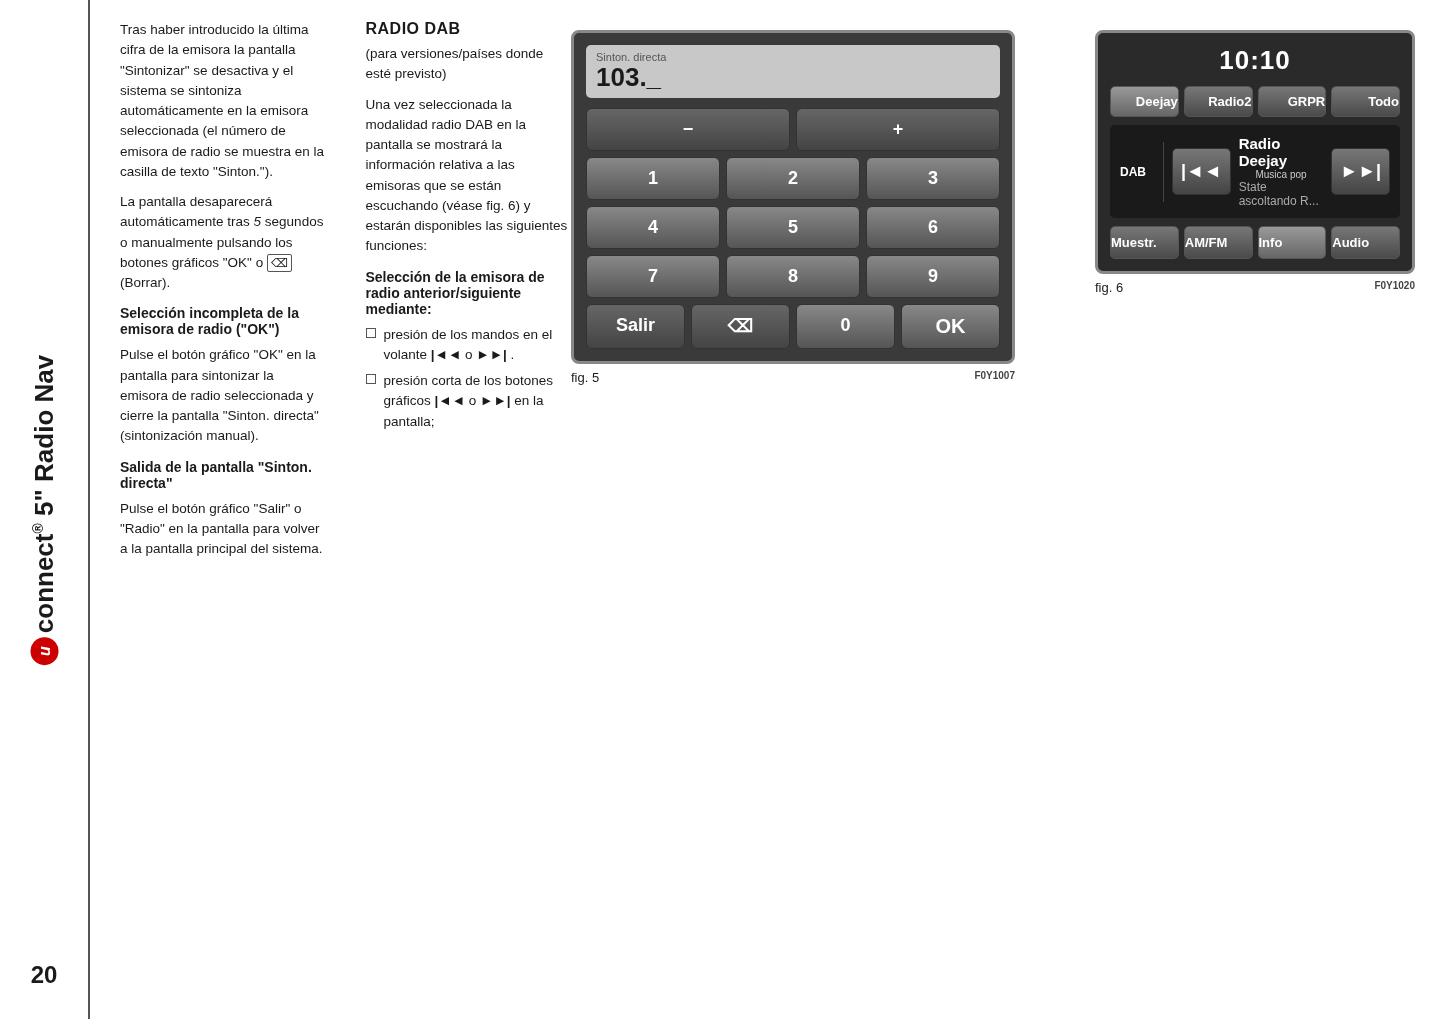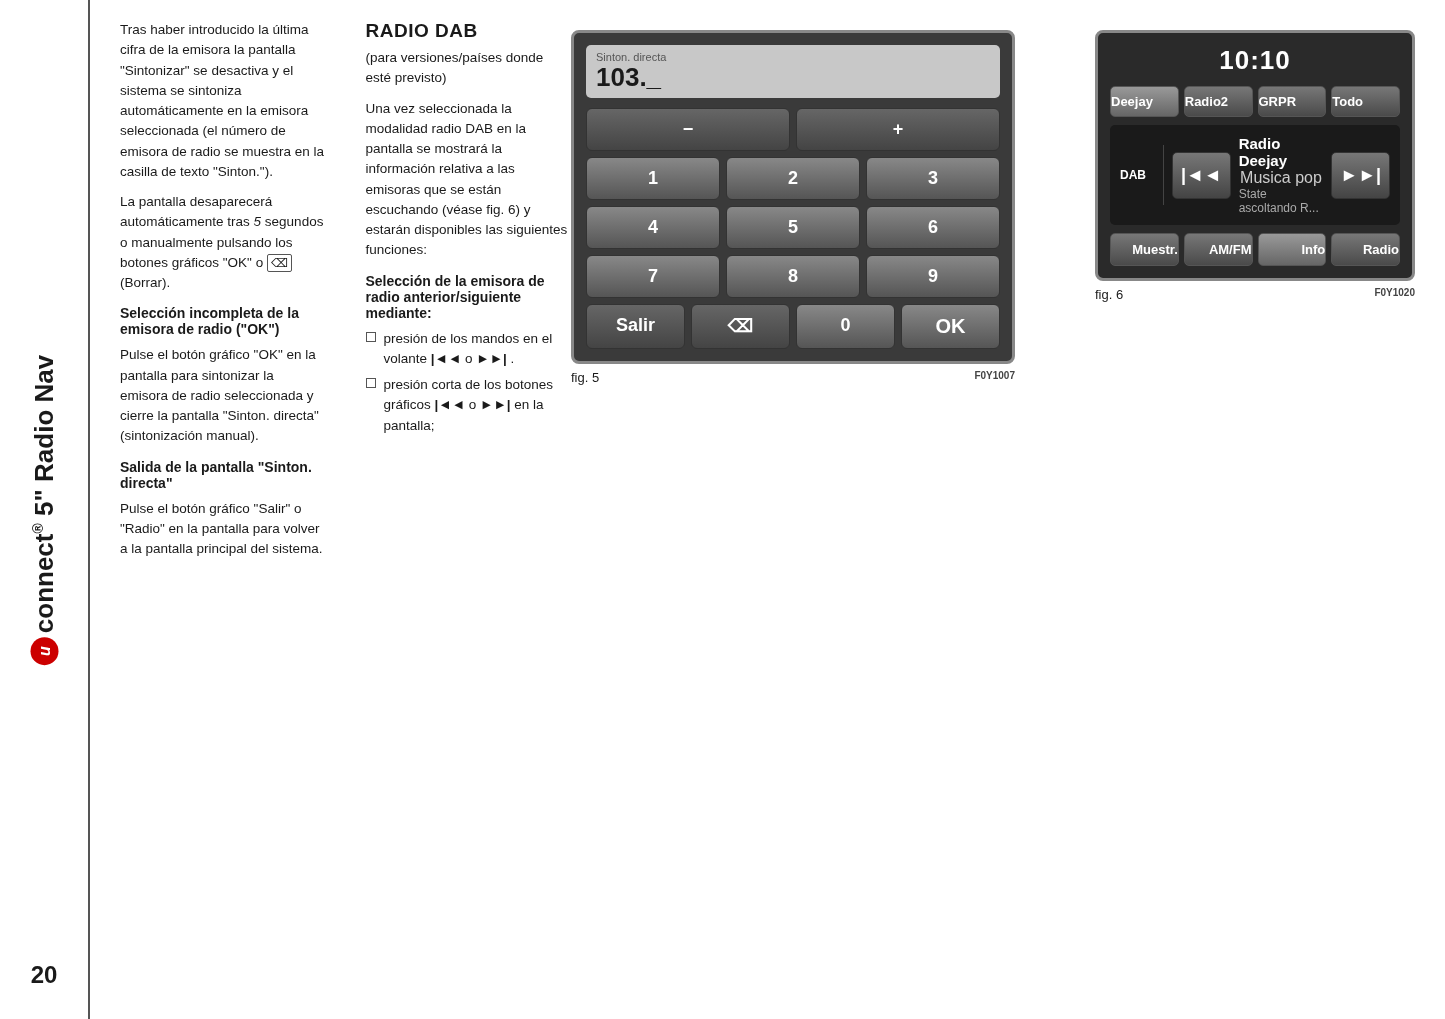--- a/index.html
+++ b/index.html
@@ -82,21 +82,21 @@
       color: #1a1a1a;
     }
     .section-heading {
       font-size: 14px;
       font-weight: bold;
       margin-bottom: 8px;
       margin-top: 12px;
       color: #1a1a1a;
     }
     .section-heading-large {
-      font-size: 19px;
+      font-size: 16px;
       font-weight: bold;
       letter-spacing: 0.5px;
       margin-bottom: 6px;
       color: #1a1a1a;
     }
     .bullet-item {
       display: flex;
       align-items: flex-start;
       margin-bottom: 6px;
       font-size: 13.5px;
@@ -217,21 +217,21 @@
       grid-template-columns: 1fr 1fr 1fr 1fr;
       gap: 5px;
       margin-bottom: 8px;
     }
     .preset-btn {
       background: linear-gradient(180deg, #777 0%, #4a4a4a 100%);
       border-radius: 5px;
       color: white;
       font-size: 13px;
       font-weight: bold;
-      text-align: left;
+      text-align: right;
       padding: 7px 0;
       border: 1px solid #555;
     }
     .preset-btn.active {
       background: linear-gradient(180deg, #999 0%, #666 100%);
     }
     .radio-info-box {
       background: #1a1a1a;
       border-radius: 5px;
       padding: 10px;
@@ -257,21 +257,21 @@
       flex-direction: column;
       align-items: center;
     }
     .radio-station-name {
       color: white;
       font-size: 15px;
       font-weight: bold;
     }
     .radio-genre {
       color: #ccc;
-      font-size: 16px;
+      font-size: 10px;
     }
     .radio-status {
       color: #aaa;
       font-size: 12px;
     }
     .nav-btn {
       background: linear-gradient(180deg, #777 0%, #444 100%);
       border-radius: 5px;
       color: white;
       font-size: 18px;
@@ -286,21 +286,21 @@
       grid-template-columns: 1fr 1fr 1fr 1fr;
       gap: 5px;
       margin-top: 4px;
     }
     .bottom-btn {
       background: linear-gradient(180deg, #777 0%, #4a4a4a 100%);
       border-radius: 5px;
       color: white;
       font-size: 13px;
       font-weight: bold;
-      text-align: right;
+      text-align: left;
       padding: 8px 0;
       border: 1px solid #555;
     }
     .bottom-btn.active {
       background: linear-gradient(180deg, #999 0%, #666 100%);
     }
   </style>
 </head>
 <body>
 
@@ -414,21 +414,21 @@
             <span class="radio-status">State ascoltando R...</span>
           </div>
 
           <div class="nav-btn">►►|</div>
         </div>
 
         <div class="radio-bottom-row">
           <div class="bottom-btn">Muestr.</div>
           <div class="bottom-btn">AM/FM</div>
           <div class="bottom-btn active">Info</div>
-          <div class="bottom-btn">Radio</div>
+          <div class="bottom-btn">Audio</div>
         </div>
       </div>
       <div class="fig-caption">
         <span>fig. 6</span>
         <span class="fig-code">F0Y1020</span>
       </div>
     </div>
 
   </div>
 </div>

